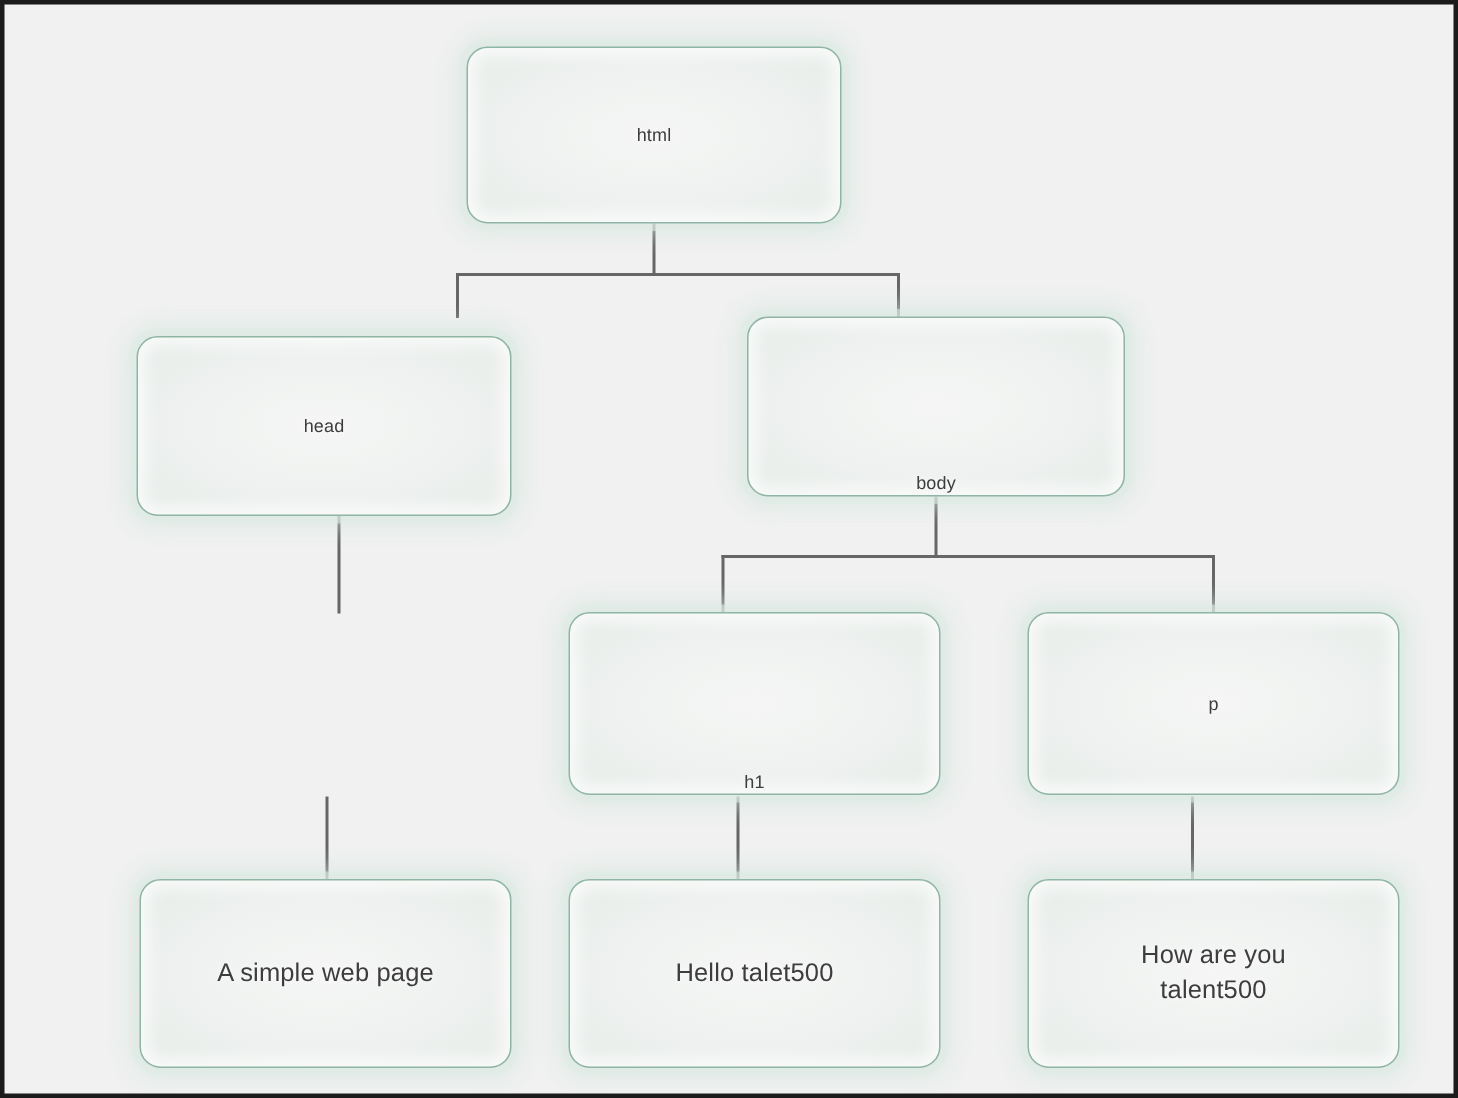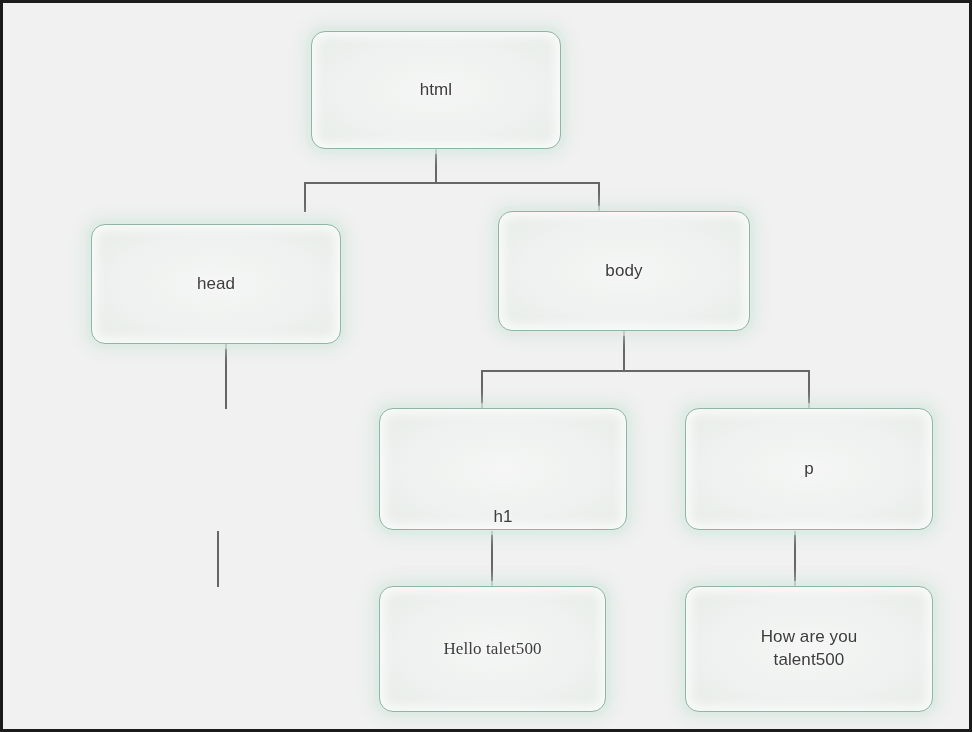--- a/index.html
+++ b/index.html
@@ -29,21 +29,21 @@
       0 0 0 5px rgba(223, 235, 229, 0.55),
       0 0 14px 7px rgba(214, 231, 223, 0.65),
       inset 0 0 12px 4px rgba(255, 255, 255, 0.85);
     display: flex;
     align-items: center;
     justify-content: center;
     z-index: 2;
   }
   .node-label {
     color: #3d3d3d;
-    font-size: 17px;
+    font-size: 12px;
     line-height: 1.35;
     text-align: center;
     letter-spacing: 0.1px;
     white-space: pre-line;
     text-shadow: 0 0 6px rgba(255,255,255,0.9);
   }
   .node-label.leaf { font-size: 17px; }
 
   
   .conn {
@@ -76,35 +76,38 @@
   <div class="conn v" style="left:791px;top:528px;height:56px;"></div>
 
   <div class="node" style="left:308px;top:28px;width:250px;height:118px;">
     <span class="node-label">html</span>
   </div>
 
   <div class="node" style="left:88px;top:221px;width:250px;height:120px;">
     <span class="node-label">head</span>
   </div>
 
-  <div class="node" style="left:495px;top:208px;width:252px;height:120px;">
+  <div class="node" style="left:495px;top:208px;width:252px;height:120px;align-items:flex-end;">
     <span class="node-label">body</span>
   </div>
 
 
   <div class="node" style="left:376px;top:405px;width:248px;height:122px;align-items:flex-end;">
     <span class="node-label">h1</span>
   </div>
 
   <div class="node" style="left:682px;top:405px;width:248px;height:122px;">
     <span class="node-label">p</span>
   </div>
 
+  <div class="node" style="left:90px;top:583px;width:248px;height:126px;">
+    <span class="node-label leaf">A simple web page</span>
+  </div>
 
-  <div class="node" style="left:376px;top:583px;width:227px;height:126px;font-family:Liberation Serif, serif;">
+  <div class="node" style="left:376px;top:583px;width:248px;height:126px;">
     <span class="node-label leaf">Hello talet500</span>
   </div>
 
   <div class="node" style="left:682px;top:583px;width:248px;height:126px;">
     <span class="node-label leaf">How are you
 talent500</span>
   </div>
 
 </div>
 

